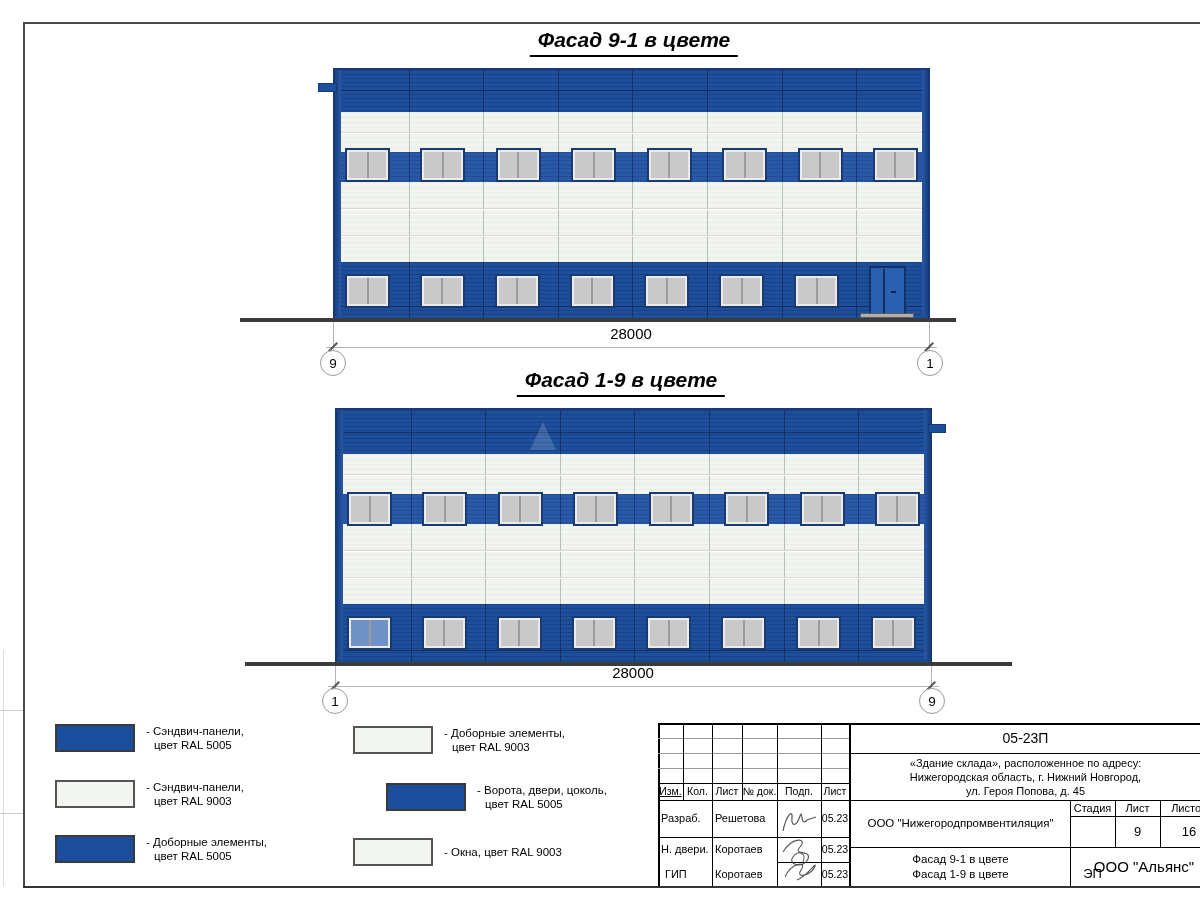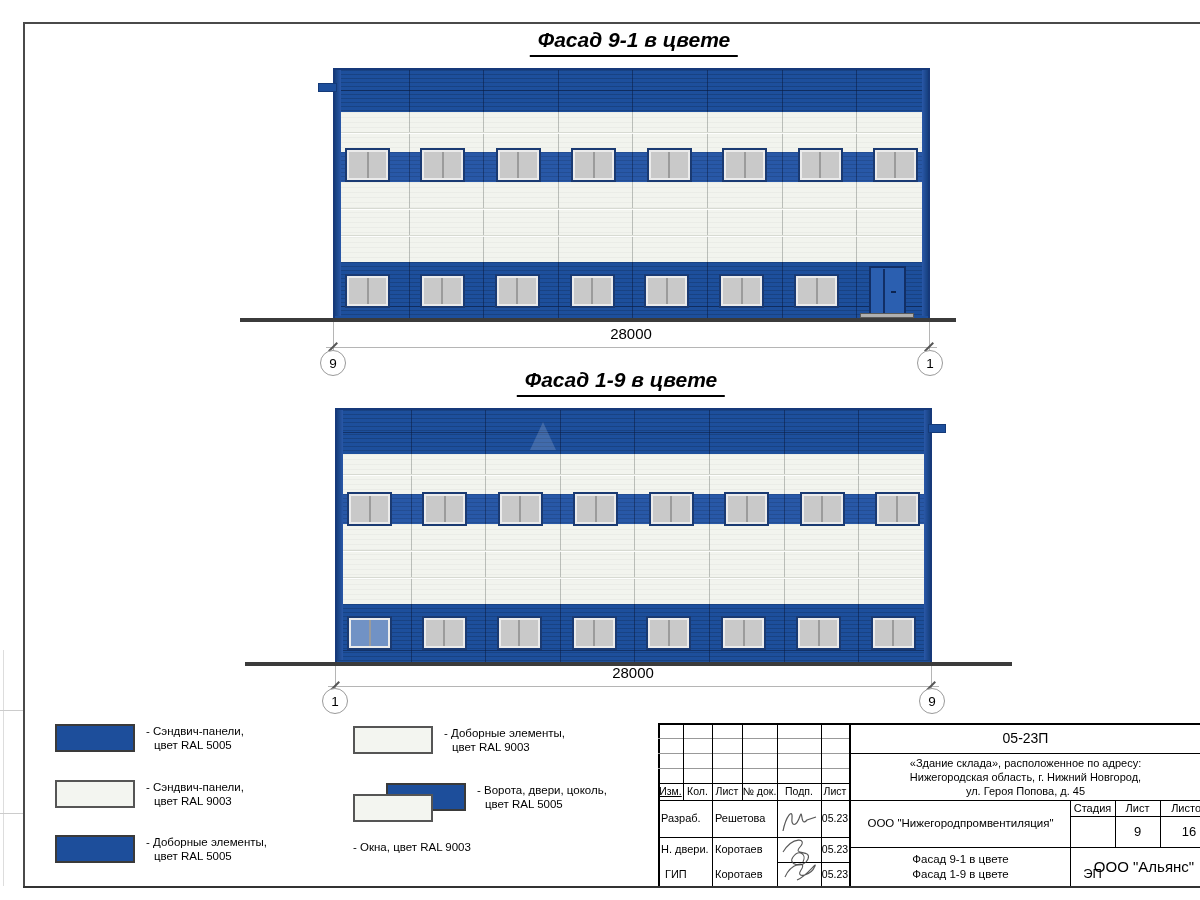--- a/index.html
+++ b/index.html
@@ -217,21 +217,21 @@
           <span class="l2">цвет RAL 9003</span>
         </span>
     </div>
     <div class="litem" style="left:353px;top:773px;padding-left:33px;">
       <span class="swatch" data-color="blue"></span>
       <span class="lab">
           <span>- Ворота, двери, цоколь,</span>
           <span class="l2">цвет RAL 5005</span>
         </span>
     </div>
-    <div class="litem" style="left:353px;top:784px;flex-direction:column;">
+    <div class="litem" style="left:353px;top:828px;">
       <span class="swatch" data-color="white"></span>
       <span class="lab">
           <span>- Окна, цвет RAL 9003</span>
         </span>
     </div>
   </div>
 
   <div>
 
     <div class="hl" style="left:658px;top:713px;width:542px;height:2px;"></div>

